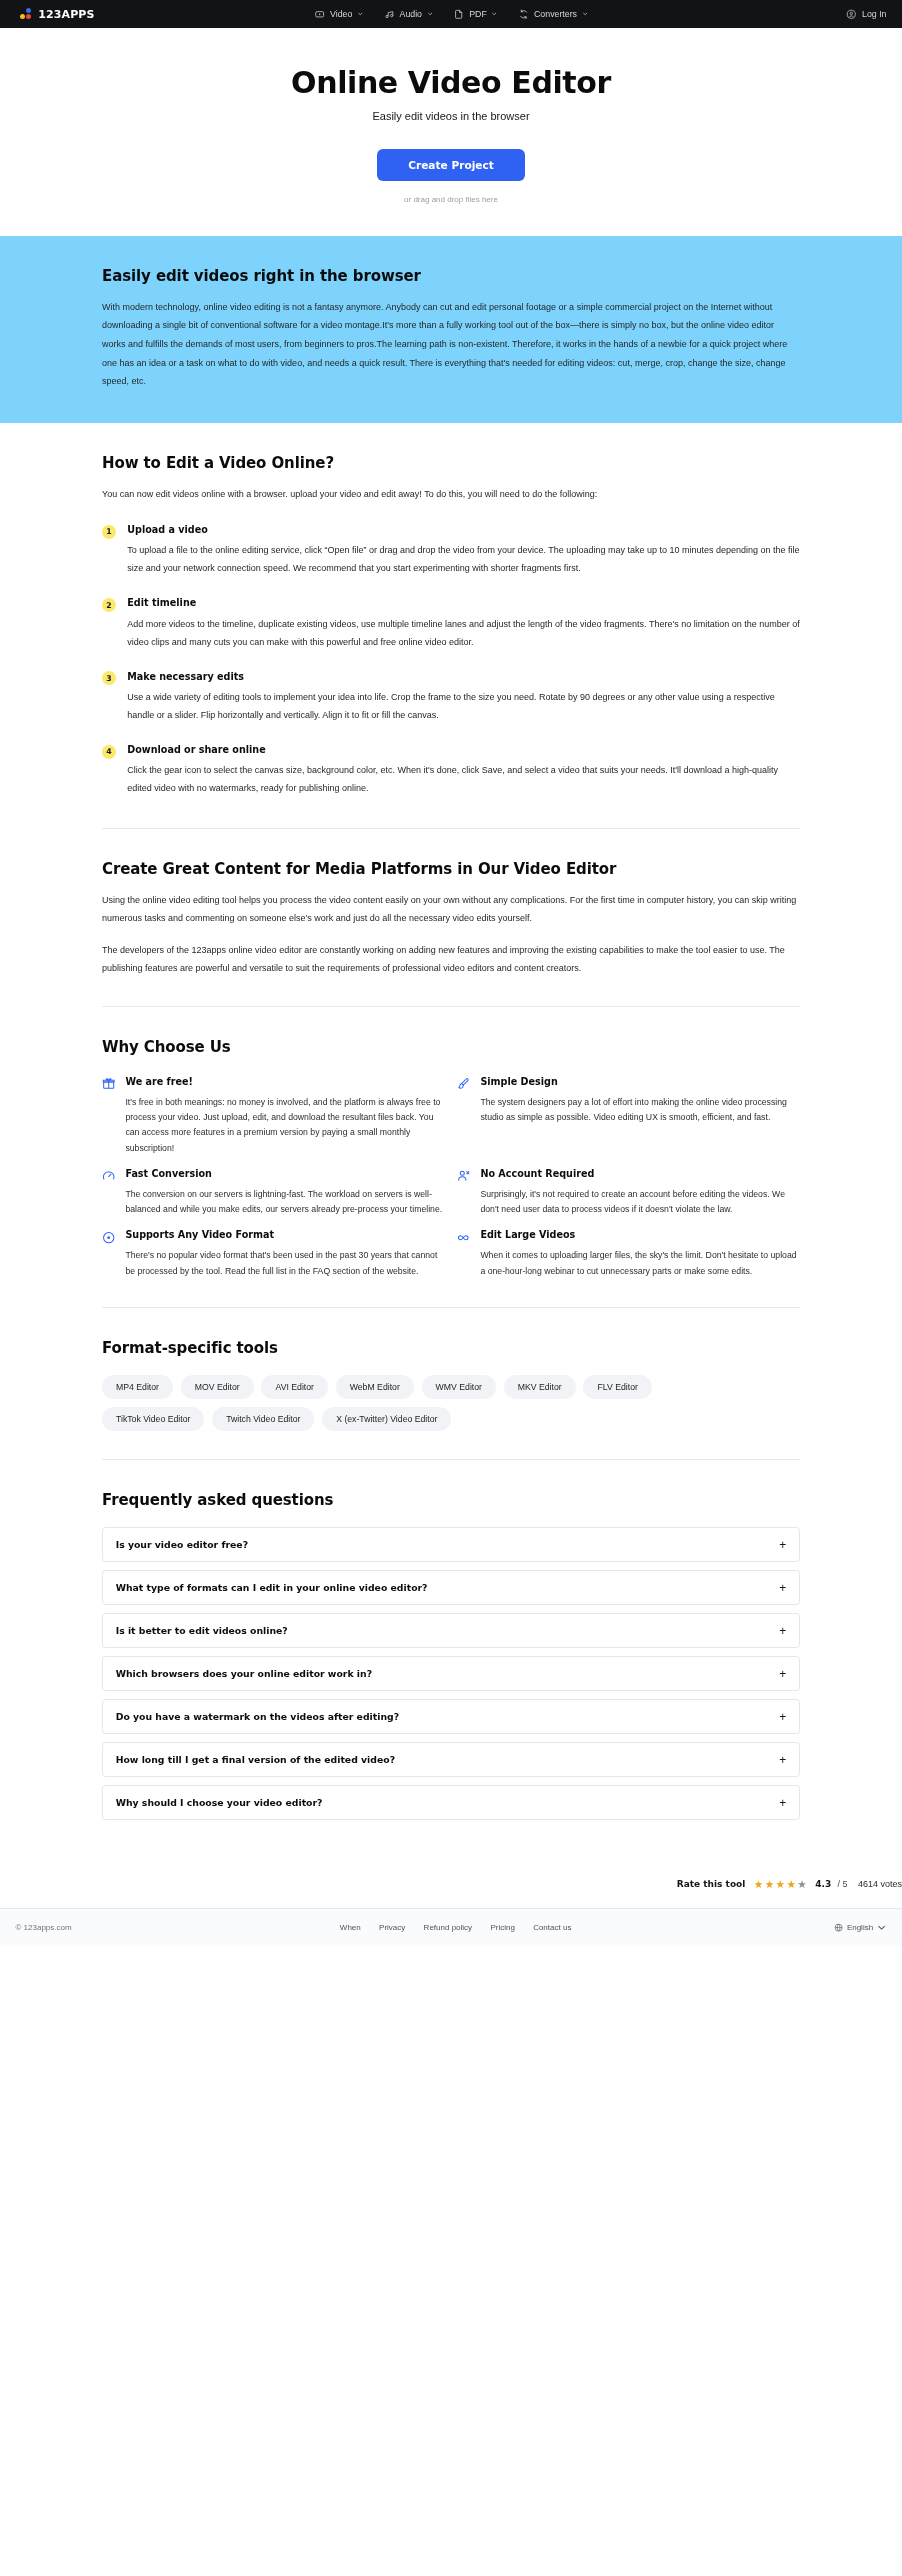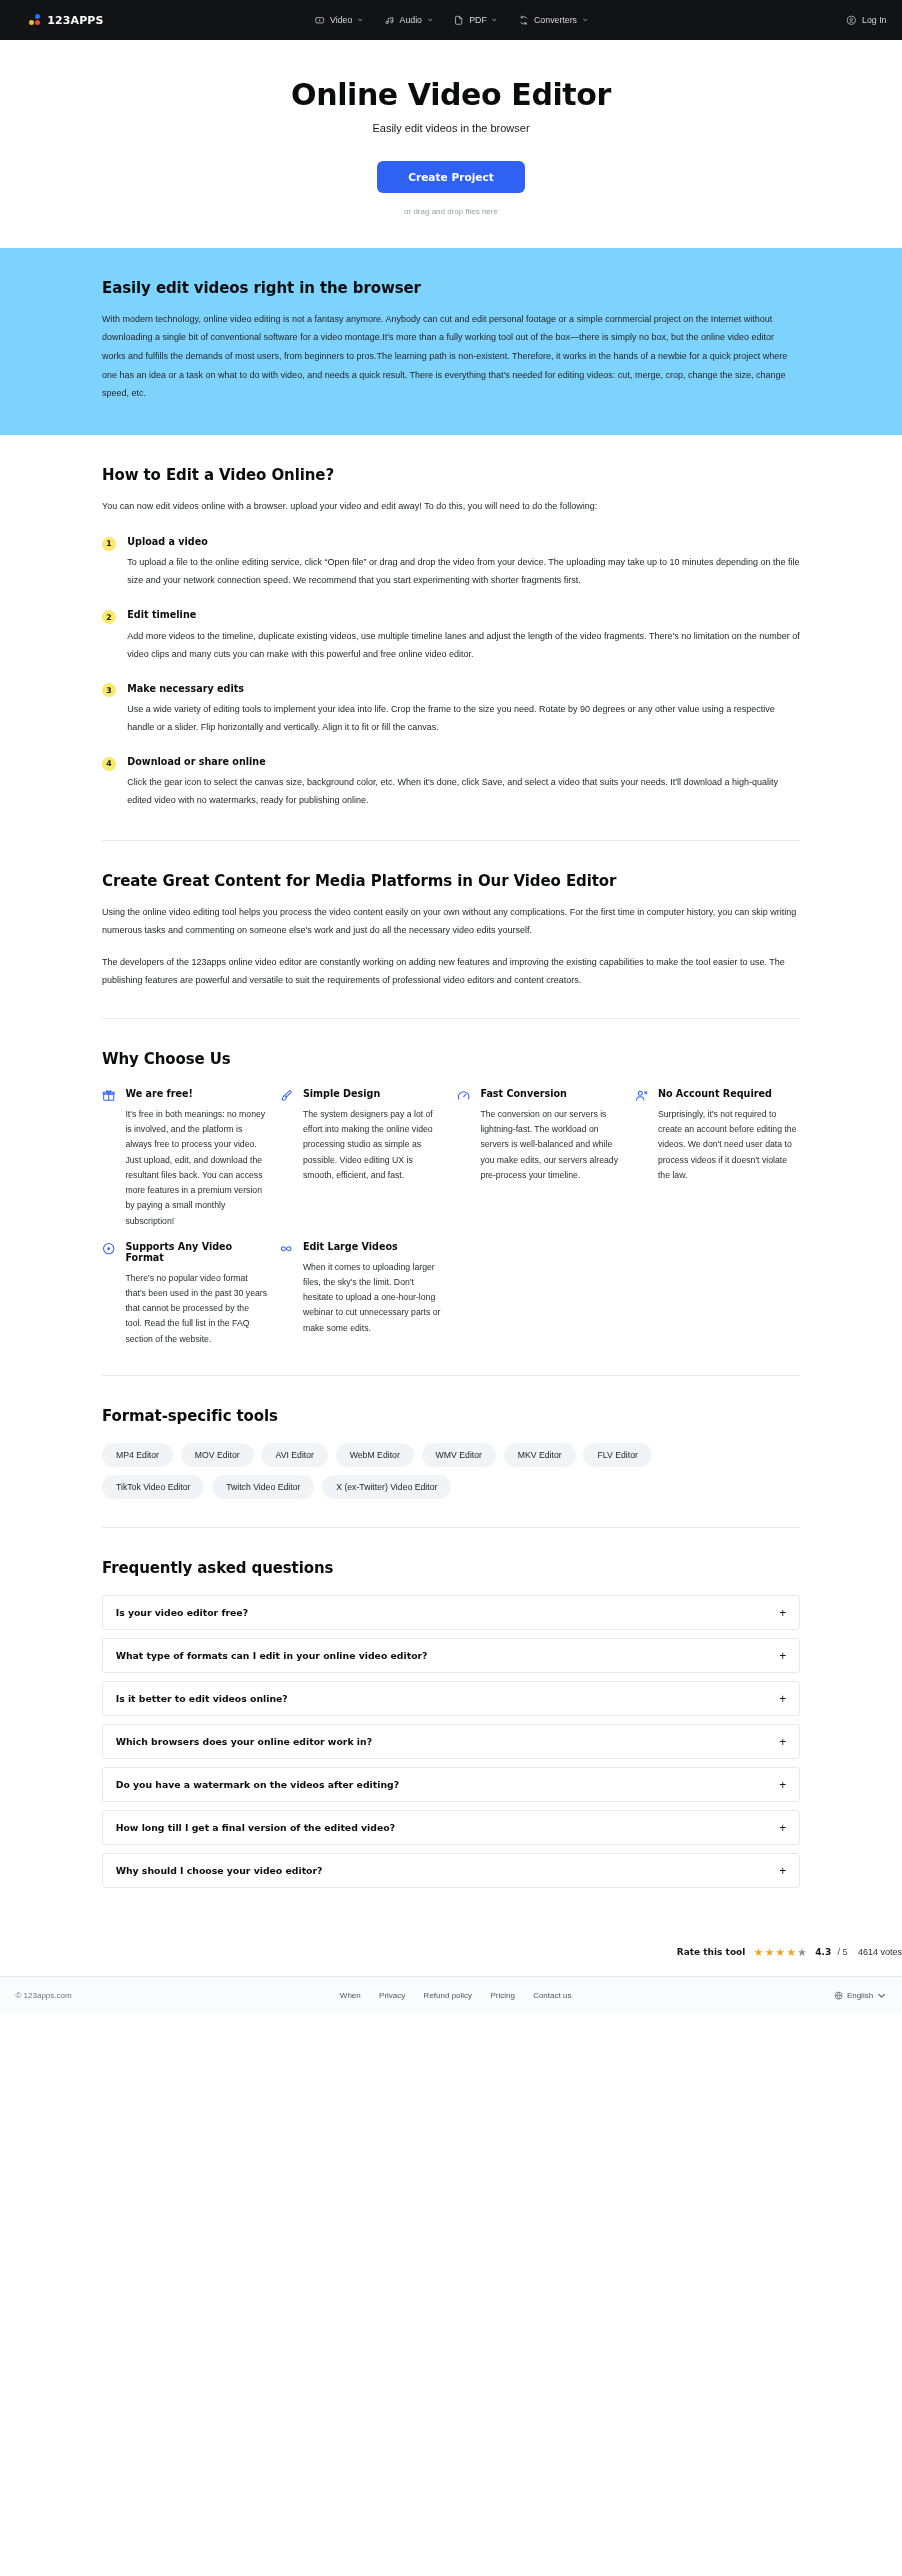--- a/index.html
+++ b/index.html
@@ -6,26 +6,26 @@
   html, body {
     width: 902px;
     background: #ffffff;
     font-family: "Liberation Sans", sans-serif;
     -webkit-font-smoothing: antialiased;
   }
   body { width: 902px; overflow-x: hidden; }
 
   
   .topbar {
-    height: 40px;
+    height: 28px;
     background: #111315;
     display: flex;
     align-items: center;
     position: relative;
-    padding: 0 29px;
+    padding: 0 20px;
   }
   .brand { display: flex; align-items: center; gap: 6.3px; }
   .brand-dots { position: relative; width: 12px; height: 12px; }
   .brand-dots i { position: absolute; width: 5px; height: 5px; border-radius: 50%; display: block; }
   .d-blue { background: #2f6fed; left: 5.6px; top: 0px; }
   .d-yellow { background: #f5bf18; left: 0px; top: 6.3px; }
   .d-red { background: #e8473f; left: 5.6px; top: 6.3px; }
   .brand-name {
     color: #fff; font-weight: 800; font-size: 11px; letter-spacing: 0.1px;
     font-family: "DejaVu Sans", sans-serif;
@@ -81,21 +81,21 @@
     background: #fbe96b; color: #15171a; font-size: 7.8px; font-weight: 700;
     display: flex; align-items: center; justify-content: center; margin-top: 0.7px;
     font-family: "DejaVu Sans", sans-serif;
   }
   .step-body { flex: 1; }
   .step-title { font-family: "DejaVu Sans", sans-serif; font-size: 9.6px; font-weight: 700; color: #0b0c0e; }
   .step-text { font-size: 9px; line-height: 2.0; color: #24272b; margin-top: 6.3px; }
 
   
   .feat-grid {
-    margin-top: 20px; display: grid; grid-template-columns: 1fr 1fr 1fr 1fr;
+    margin-top: 20px; display: grid; grid-template-columns: 1fr 1fr;
     column-gap: 39px; row-gap: 22.6px; gap: 12px;
   }
   .feat { display: flex; gap: 10px; }
   .feat .fico { flex: 0 0 auto; width: 13.4px; height: 13.4px; color: #2f62f3; margin-top: 1.4px; }
   .feat .fico svg { width: 13.4px; height: 13.4px; display: block; }
   .feat-title { font-family: "DejaVu Sans", sans-serif; font-size: 9.6px; font-weight: 700; color: #0b0c0e; }
   .feat-text { font-size: 8.7px; line-height: 1.75; color: #2a2d31; margin-top: 8px; }
 
   
   .chips { margin-top: 18.3px; display: flex; flex-wrap: wrap; gap: 7.8px; max-width: 592px; }

